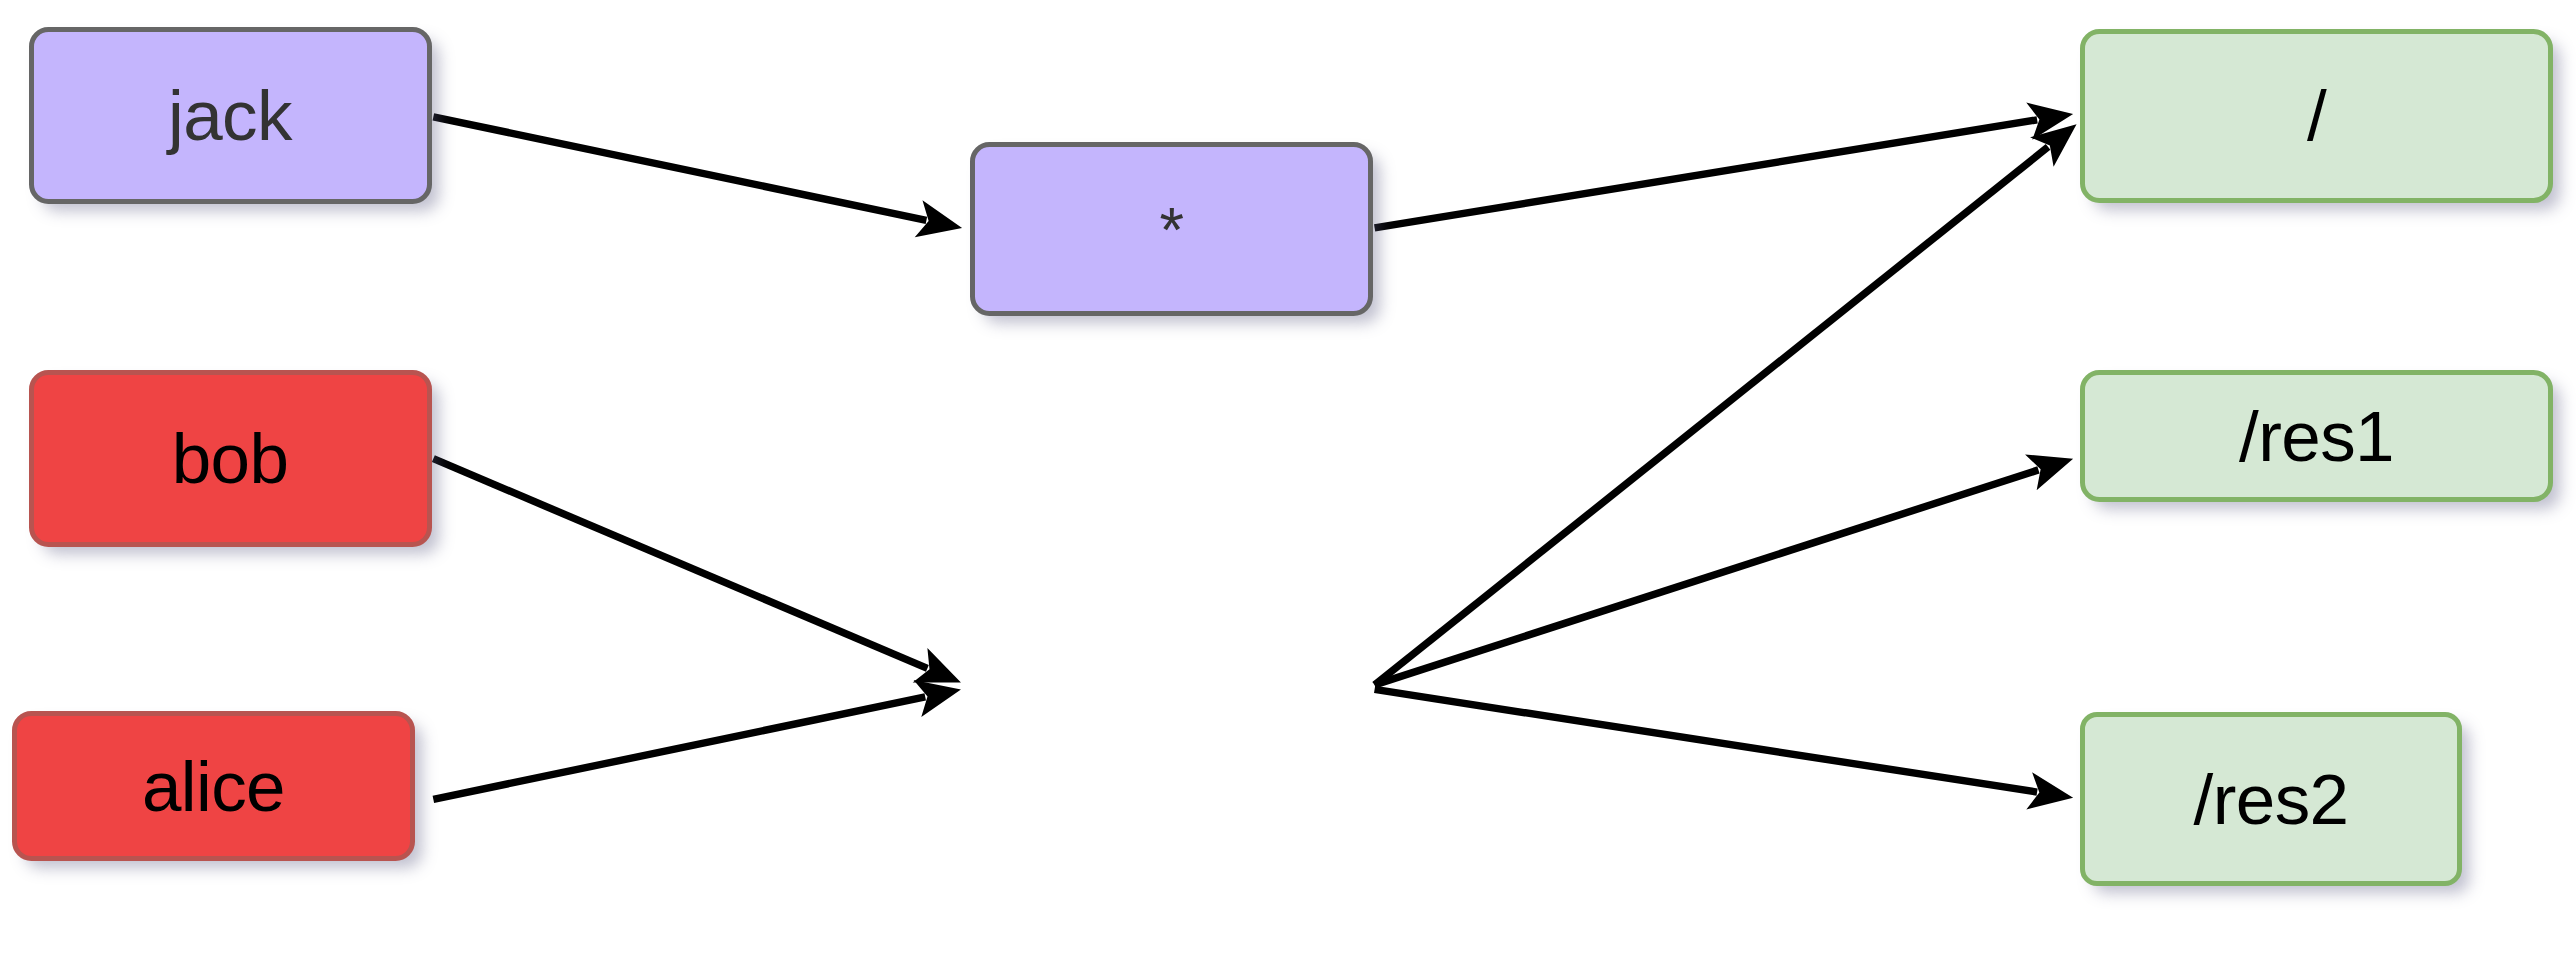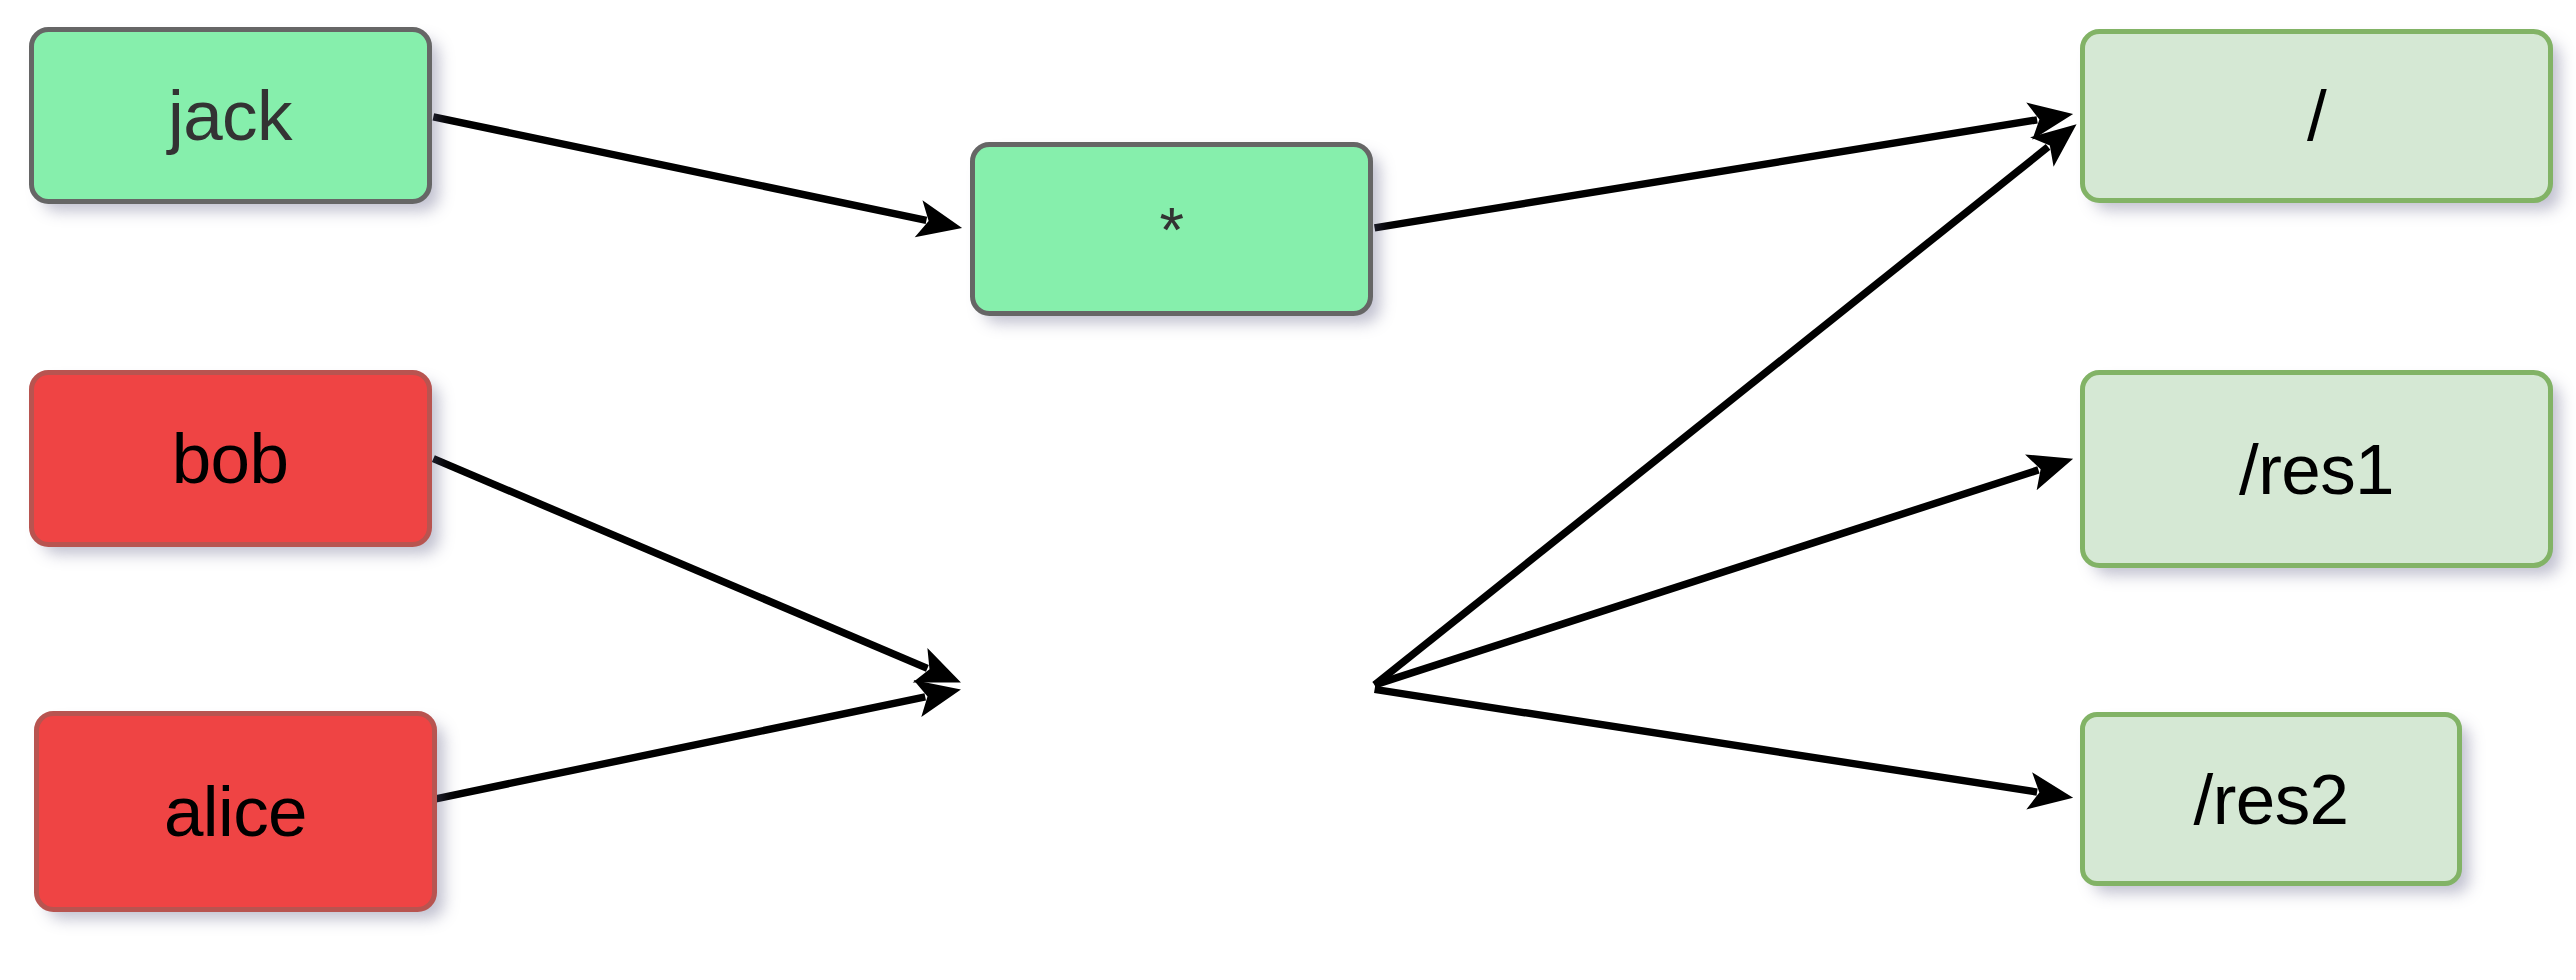--- a/index.html
+++ b/index.html
@@ -39,21 +39,21 @@
     z-index: 2;
   }
   .node-label {
     font-family: "Liberation Sans", sans-serif;
     font-size: 71px;
     line-height: 1;
     letter-spacing: -0.6px;
     white-space: pre;
   }
   .node.subject {
-    background: #86efac;
+    background: #c4b5fd;
     border-color: #666666;
   }
   .node.subject .node-label {
     color: #333333;
   }
   .node.role {
     background: #ef4444;
     border-color: #b85450;
   }
   .node.role .node-label {
@@ -112,30 +112,30 @@
   </div>
 
   <div class="node subject wildcard" style="left: 970px; top: 142px; width: 403px; height: 174px;">
     <span class="node-label">*</span>
   </div>
 
   <div class="node role" style="left: 28.5px; top: 370px; width: 403px; height: 177px;">
     <span class="node-label">bob</span>
   </div>
 
-  <div class="node role" style="left: 34px; top: 711px; width: 403px; height: 201px;">
+  <div class="node role" style="left: 12px; top: 711px; width: 403px; height: 150px;">
     <span class="node-label">alice</span>
   </div>
 
 
   <div class="node resource" style="left: 2080px; top: 28.5px; width: 473px; height: 174px;">
     <span class="node-label">/</span>
   </div>
 
-  <div class="node resource" style="left: 2080px; top: 370px; width: 473px; height: 198px;">
+  <div class="node resource" style="left: 2080px; top: 370px; width: 473px; height: 132px;">
     <span class="node-label">/res1</span>
   </div>
 
   <div class="node resource" style="left: 2080px; top: 712px; width: 382px; height: 174px; border-radius: 17px;">
     <span class="node-label">/res2</span>
   </div>
 
 </div>
 
 

